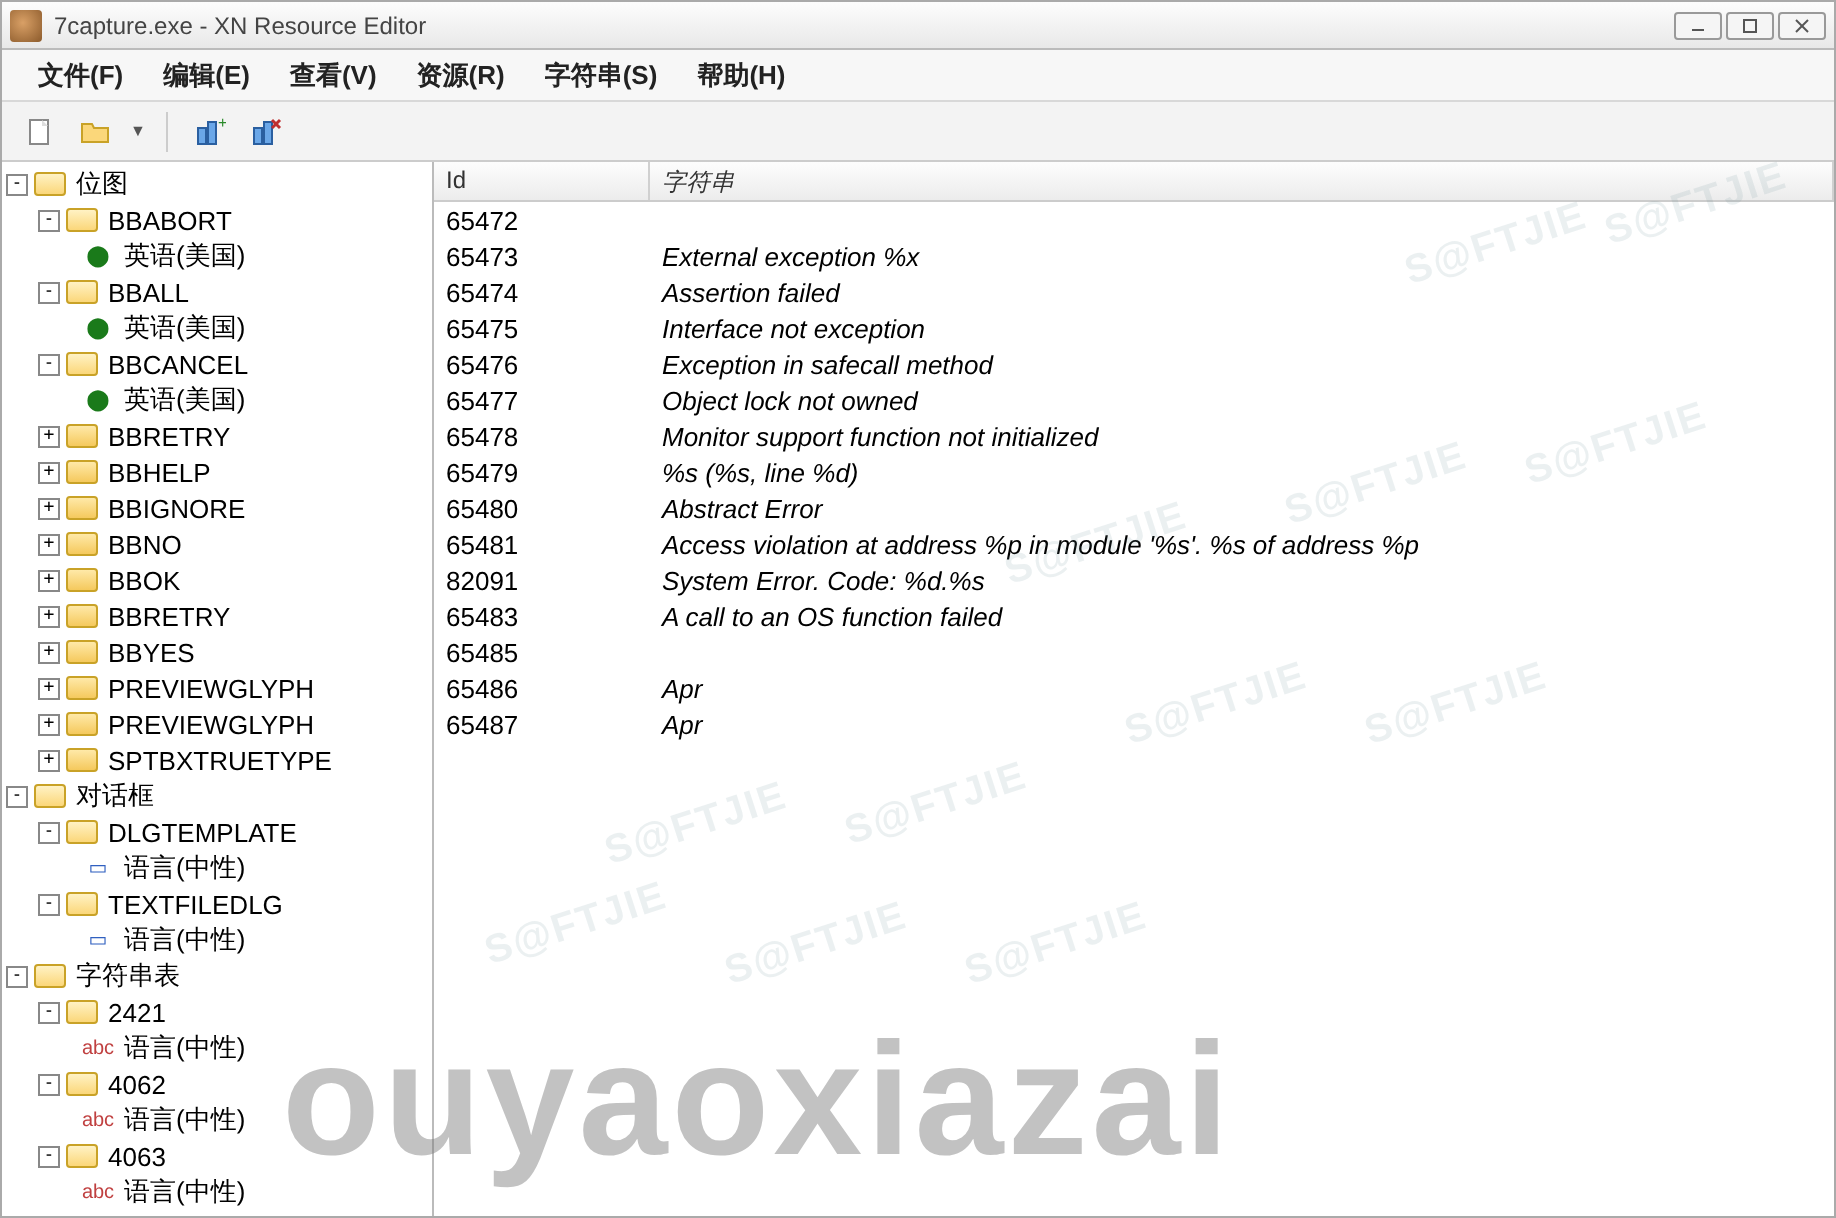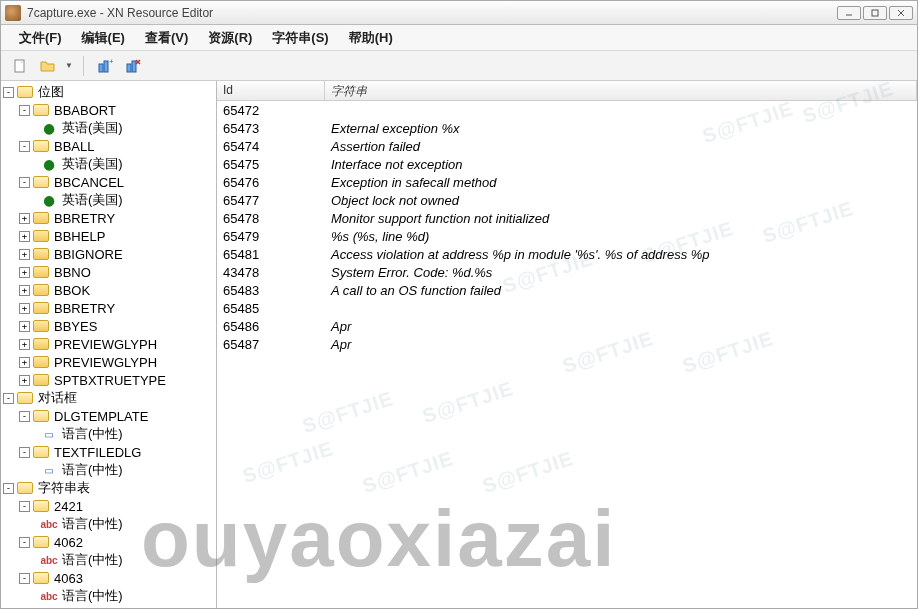--- a/index.html
+++ b/index.html
@@ -23,34 +23,34 @@
 
 .tree-panel { width: 216px; border-right: 1px solid #bbb; overflow-y: auto; overflow-x: hidden; font-size: 13px; user-select: none; position: relative; }
 .tree { padding: 2px 0; }
 .tree-node { display: flex; align-items: center; height: 18px; white-space: nowrap; cursor: default; }
 .expander { width: 11px; height: 11px; border: 1px solid #888; display: inline-flex; align-items: center; justify-content: center; font-size: 9px; line-height: 1; margin-right: 3px; flex: none; background:#fff; font-family: monospace;}
 .node-icon { width: 16px; height: 14px; margin-right: 3px; flex: none; display:inline-flex; align-items:center; justify-content:center;}
 .folder { background: linear-gradient(#ffe9a8,#f5c95d); border: 1px solid #c9a227; border-radius: 2px; height:12px; }
 .folder.open { background: linear-gradient(#fff2c4,#fbd77a); }
 .lang-bmp { font-size:10px; color:#1a7a1a; font-weight:bold;}
 .lang-dlg { font-size:10px; color:#3060c0;}
-.lang-str { font-size:10px; color:#c04040; font-weight:bold;}
+.lang-str { font-size:10px; color:#c04040; font-weight:normal;}
 .node-label { padding: 0 2px; }
 
 .list-panel { flex: 1; overflow: auto; position: relative; font-size: 13px; }
 .list-header { display: flex; height: 20px; background: linear-gradient(#fdfdfd,#ececec); border-bottom: 1px solid #ccc; position: sticky; top: 0; }
 .list-header .col { border-right: 1px solid #d0d0d0; padding: 2px 6px; font-size: 12px; color: #333; }
 .col-id { width: 108px; flex: none; }
 .col-str { flex: 1; font-style: italic; }
 .list-body .row { display: flex; height: 18px; align-items:center;}
 .list-body .row .cell { padding: 0 6px; }
 .list-body .row .cell.col-id { width: 108px; flex: none; }
 .list-body .row .cell.col-str { flex: 1; white-space: nowrap; overflow: hidden; }
 
-.watermark-big { position: absolute; left: 140px; top: 492px; font-size: 80px; font-weight: 700; color: rgba(120,120,120,0.45); letter-spacing: 2px; pointer-events: none; z-index: 50;}
+.watermark-big { position: absolute; left: 140px; top: 503px; font-size: 80px; font-weight: 700; color: rgba(120,120,120,0.45); letter-spacing: 2px; pointer-events: none; z-index: 50;}
 .watermark-diag { position: absolute; color: rgba(100,140,150,0.13); font-size: 20px; font-weight: bold; transform: rotate(-18deg); pointer-events: none; letter-spacing: 1px;}
 
 ::-webkit-scrollbar { width: 16px; }
 ::-webkit-scrollbar-track { background: #f0f0f0; }
 ::-webkit-scrollbar-thumb { background: #c8c8c8; border: 1px solid #aaa; }
 </style>
 </head>
 <body>
 
 <div class="titlebar">
@@ -295,25 +295,29 @@
         </div>
         <div class="row">
           <div class="cell col-id">65478</div>
           <div class="cell col-str">Monitor support function not initialized</div>
         </div>
         <div class="row">
           <div class="cell col-id">65479</div>
           <div class="cell col-str">%s (%s, line %d)</div>
         </div>
         <div class="row">
+          <div class="cell col-id">65480</div>
+          <div class="cell col-str">Abstract Error</div>
+        </div>
+        <div class="row">
           <div class="cell col-id">65481</div>
           <div class="cell col-str">Access violation at address %p in module '%s'. %s of address %p</div>
         </div>
         <div class="row">
-          <div class="cell col-id">43478</div>
+          <div class="cell col-id">82091</div>
           <div class="cell col-str">System Error.  Code: %d.%s</div>
         </div>
         <div class="row">
           <div class="cell col-id">65483</div>
           <div class="cell col-str">A call to an OS function failed</div>
         </div>
         <div class="row">
           <div class="cell col-id">65485</div>
         </div>
         <div class="row">

